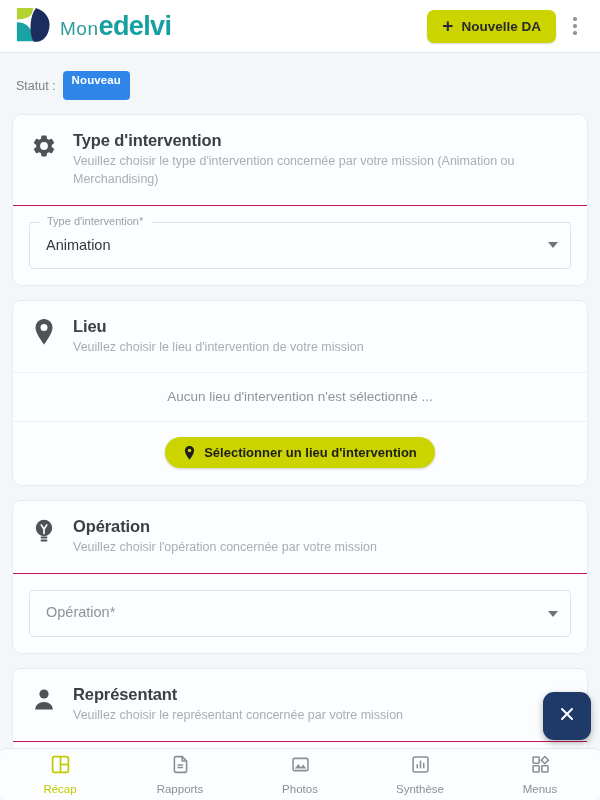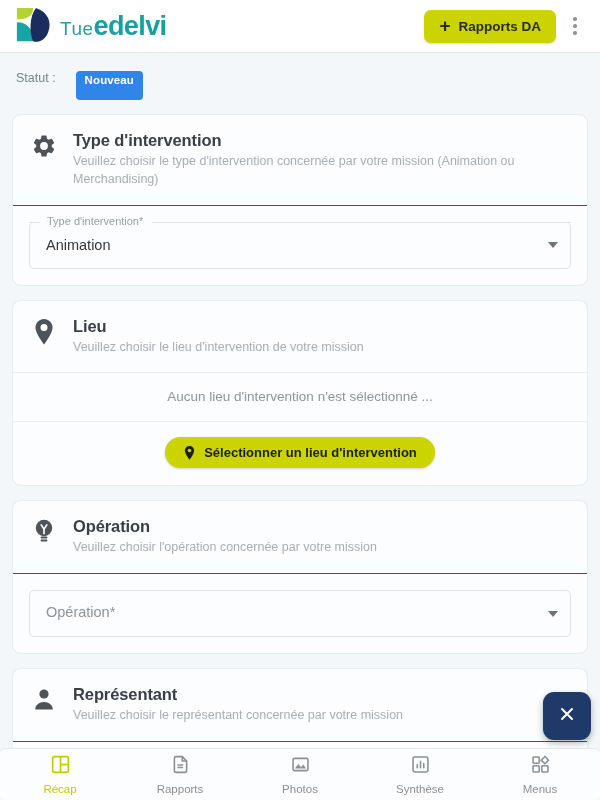--- a/index.html
+++ b/index.html
@@ -52,21 +52,21 @@
   }
   .kebab i { width: 3.5px; height: 3.5px; border-radius: 50%; background: #8e9499; display:block; }
 
   
   .body {
     flex: 1 1 auto; overflow: hidden;
     padding: 0 12px;
     position: relative;
   }
   .status-row {
-    display: flex; align-items: flex-start; gap: 20px;
+    display: flex; align-items: center; gap: 7px;
     padding: 18px 4px 14px 4px;
   }
   .status-label { font-size: 12.5px; color: #7b8288; }
   .status-badge {
     background: #2f86e8; color: #fff;
     font-size: 11.5px; font-weight: 700;
     padding: 3px 9px 14px; border-radius: 4px;
     letter-spacing: .1px;
   }
 
@@ -180,30 +180,30 @@
   <div class="header">
     <div class="logo-wrap">
       <span>
         <svg class="logo-mark" viewBox="0 0 44 42">
           <path d="M3 14 L3 2 L20 2 C20 11 13 14 3 14 Z" fill="#b4d233"></path>
           <path d="M3 17 C14 17 20 24 20 37 L3 37 Z" fill="#1aa3a3"></path>
           <path d="M23 2 C35 6 40 16 36 27 C33 36 25 39 20 37 C16 28 16 11 23 2 Z" fill="#1b2d5e"></path>
         </svg>
       </span>
       <span class="logo-text">
-        <span class="logo-mon">Tue</span>
+        <span class="logo-mon">Mon</span>
         <span class="logo-brand">edelvi</span>
       </span>
     </div>
 
     <div class="header-spacer"></div>
 
     <button class="new-da-btn">
       <span class="plus-icon">+</span>
-      <span>Rapports DA</span>
+      <span>Nouvelle DA</span>
     </button>
 
     <div class="kebab">
       <i></i>
         <i></i>
         <i></i>
     </div>
   </div>
 
   <div class="body">

